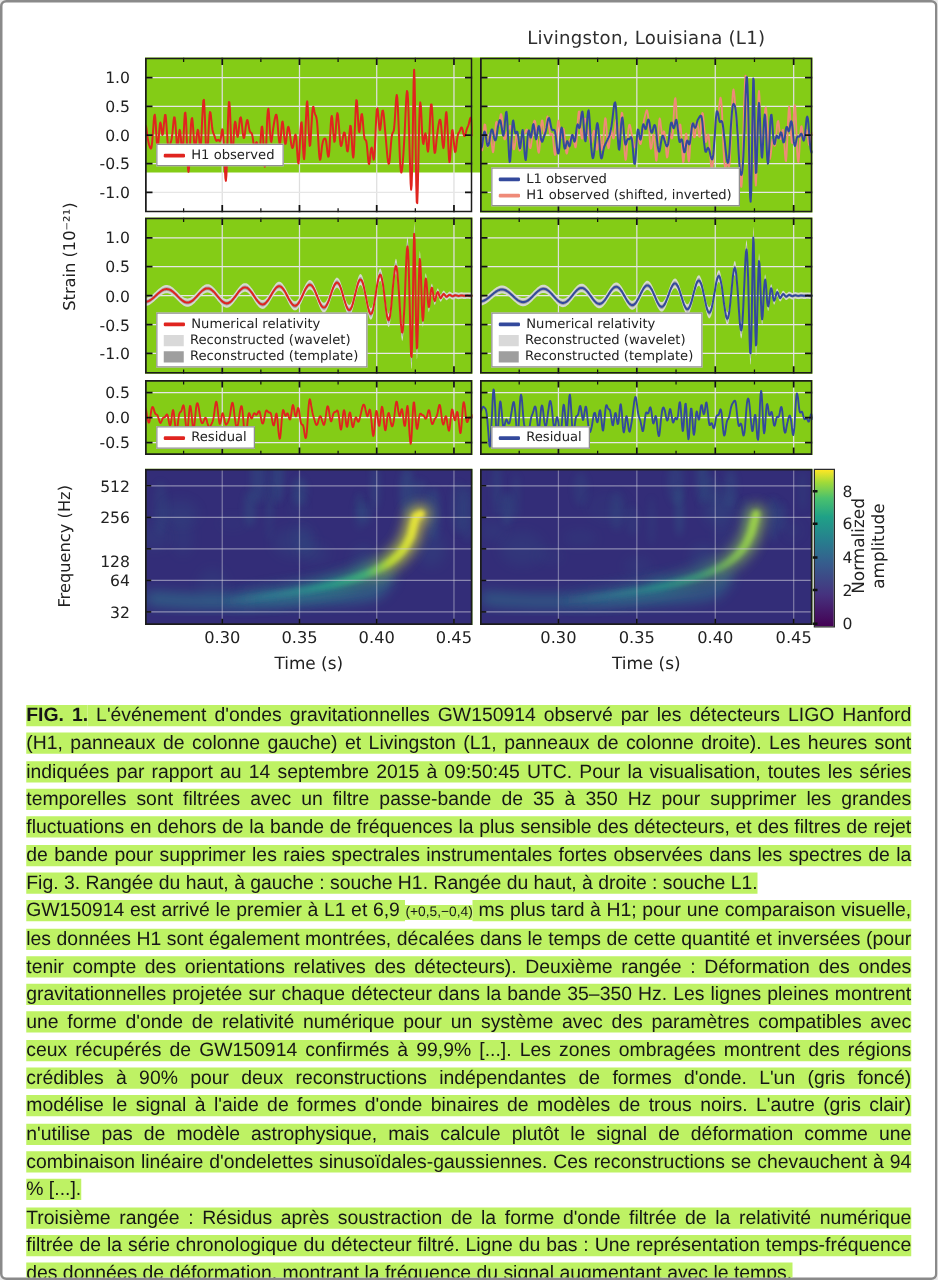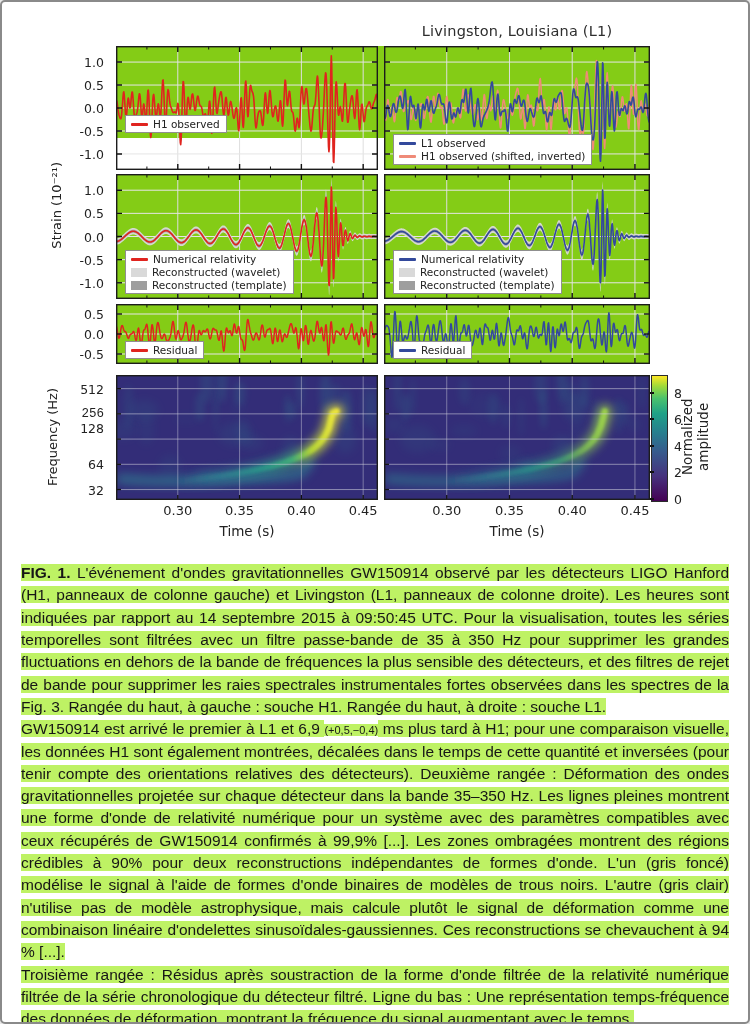--- a/index.html
+++ b/index.html
@@ -487,22 +487,22 @@
           <line x1="0" y1="13.647144196331377" x2="5" y2="13.647144196331377" stroke="#111" stroke-width="1.3"></line>
           <line x1="0" y1="38.86841486999091" x2="5" y2="38.86841486999091" stroke="#111" stroke-width="1.3"></line>
           <line x1="0" y1="64.08968554365043" x2="5" y2="64.08968554365043" stroke="#111" stroke-width="1.3"></line>
           <line x1="0" y1="89.31095621730998" x2="5" y2="89.31095621730998" stroke="#111" stroke-width="1.3"></line>
           <line x1="0" y1="114.53222689096951" x2="5" y2="114.53222689096951" stroke="#111" stroke-width="1.3"></line>
           <rect x="0.7" y="0.7" width="260.6" height="123.6" fill="none" stroke="#1c1c1c" stroke-width="1.4"></rect>
         </svg>
       </div>
       <div class="ytick-box" style="left: 62px; top: 373px; width: 46px; height: 125px; position: absolute;">
         <span style="top: 13.6471px; margin-left: 36px;">512</span>
-        <span style="top: 38.8684px; font-family: Liberation Mono, monospace;">256</span>
-        <span style="top: 53px;">128</span>
+        <span style="top: 38.8684px;">256</span>
+        <span style="top: 74px;">128</span>
         <span style="top: 89.311px;">64</span>
         <span style="top: 114.532px;">32</span>
       </div>
       <div class="xtick-box" style="left: 114px; top: 498px; width: 262px; height: 18px; position: absolute;">
         <span style="left: 61.7925px;">0.30</span>
         <span style="left: 123.585px;">0.35</span>
         <span style="left: 185.377px;">0.40</span>
         <span style="left: 247.17px;">0.45</span>
       </div>
       <div class="panel" style="left: 382px; top: 373px; width: 266px; height: 125px;">

